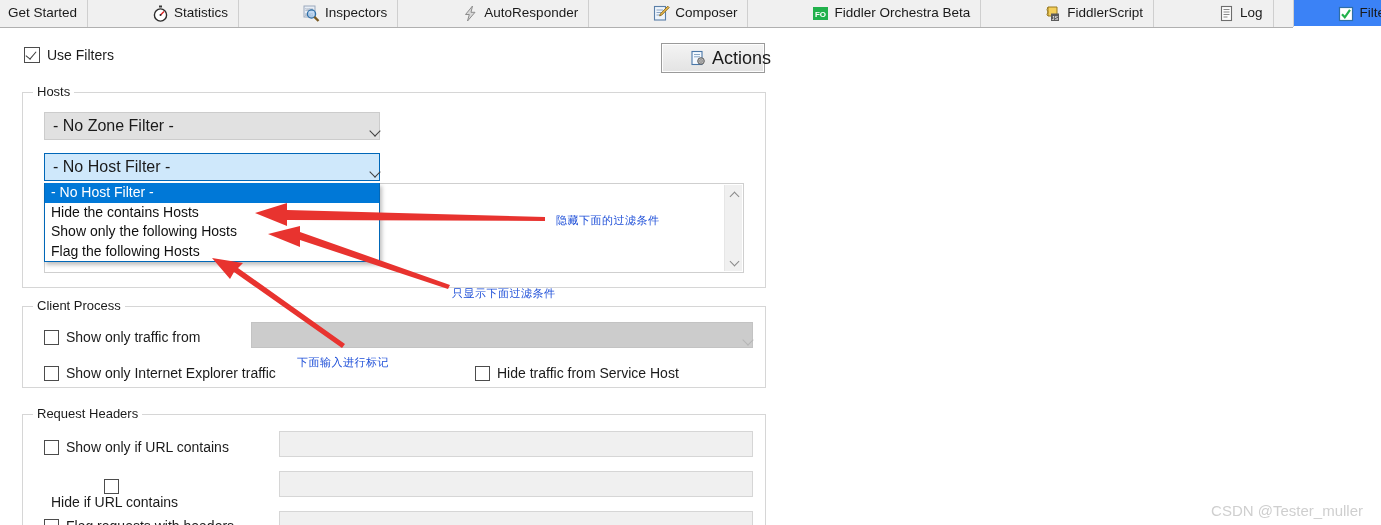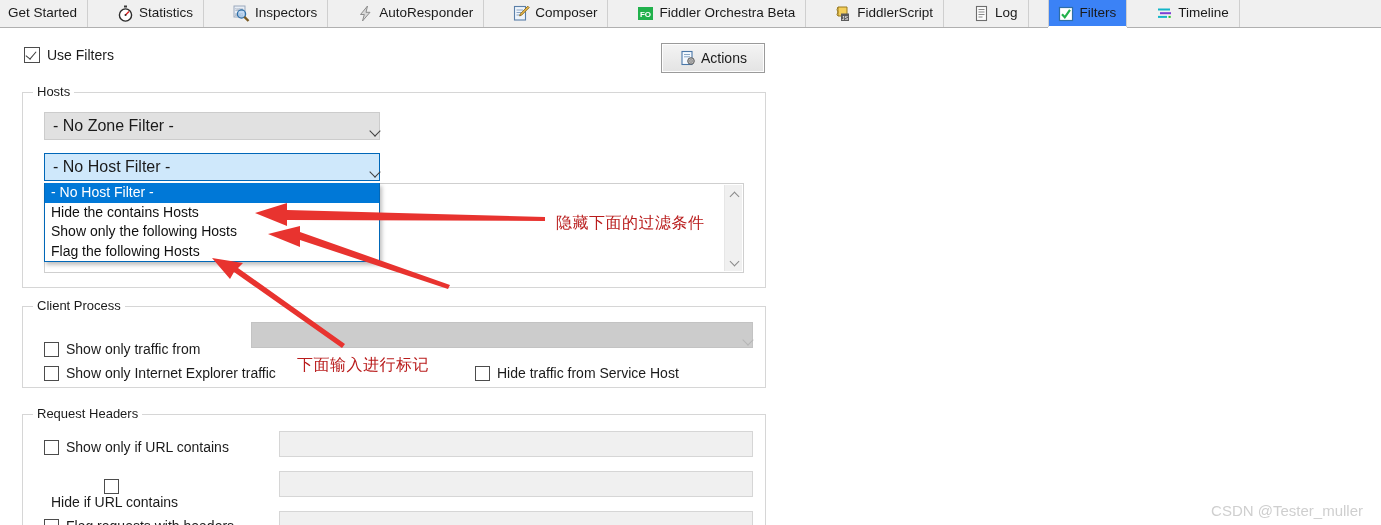--- a/index.html
+++ b/index.html
@@ -36,38 +36,38 @@
     border-left: 1px solid #cfcfcf;
     margin-left: -1px;
     z-index: 3;
     box-shadow: 0 1px 0 0 #ffffff;
   }
   .tab.active::after {
     content: ""; position: absolute; left: 0; right: 0; bottom: -1px; height: 2px; background: #ffffff;
   }
   .tab .tlabel { line-height: 1; padding-bottom: 1px; }
   .tabfill { flex: 1 1 auto; background: #f0f0f0; border-right: none; }
-  .ticon { width: 18px; height: 18px; display: inline-flex; align-items: center; justify-content: center; flex: 0 0 auto; }
+  .ticon { width: 18px; height: 18px; display: inline-flex; align-items: center; justify-content: center; flex: 0 0 auto; margin-left: 35px; }
 
   
   .usefilters {
     position: absolute; left: 24px; top: 47px;
     display: flex; align-items: center; gap: 7px;
     font-size: 14px; color: #1b1b1b;
   }
   .note {
     position: absolute; left: 168px; top: 38px; width: 478px;
     text-align: center; font-size: 12.5px; color: #a6a6a6; line-height: 17px;
   }
   .actions-btn {
     position: absolute; left: 661px; top: 43px; width: 104px; height: 30px;
     background: linear-gradient(#f4f4f4, #e3e3e3);
     border: 1px solid #9a9a9a;
     display: flex; align-items: center; justify-content: center; gap: 4px;
-    font-size: 14px; color: #1b1b1b;
+    font-size: 18px; color: #1b1b1b;
     box-shadow: inset 0 0 0 1px #fdfdfd;
     cursor: default;
   }
 
   
   .cb {
     width: 15px; height: 15px; flex: 0 0 auto;
     border: 1px solid #4c4c4c; background: #ffffff;
     position: relative;
   }
@@ -167,21 +167,21 @@
   .row .cblabel { font-size: 14px; color: #1b1b1b; margin-left: 7px; white-space: nowrap; }
 
   .field {
     position: absolute;
     background: #f0f0f0; border: 1px solid #d6d6d6;
   }
   .field.gray { background: #cccccc; border: 1px solid #c3c3c3; }
 
   
   .anno {
-    position: absolute; color: #b91c1c; font-size: 16px; white-space: nowrap;
+    position: absolute; color: #1d4ed8; font-size: 11px; white-space: nowrap;
     z-index: 12; letter-spacing: .5px;
   }
   .arrows { position: absolute; left: 0; top: 0; width: 1381px; height: 525px; z-index: 11; pointer-events: none; }
 
   .watermark {
     position: absolute; right: 18px; bottom: 6px;
     font-size: 15px; color: #cfcfcf; white-space: nowrap;
   }
 </style>
 </head>
@@ -350,21 +350,21 @@
     <div class="dropitem sel">- No Host Filter -</div>
     <div class="dropitem">Hide the contains Hosts</div>
     <div class="dropitem">Show only the following Hosts</div>
     <div class="dropitem">Flag the following Hosts</div>
   </div>
 
   <div class="group g-client">
     <span class="glabel">Client Process</span>
   </div>
 
-  <div class="row" style="left:44px; top:329px;margin-top:12px;">
+  <div class="row" style="left:44px; top:329px;">
     <span class="cb"></span>
     <span class="cblabel">Show only traffic from</span>
   </div>
   <div class="combo field gray" style="left:251px; top:322px; width:502px; height:26px;">
     <span></span>
     <span class="arrow"><span class="chev gray"></span></span>
   </div>
 
   <div class="row" style="left:44px; top:365px;">
     <span class="cb"></span>
@@ -392,20 +392,21 @@
   </div>
   <div class="field" style="left:279px; top:471px; width:474px; height:26px;"></div>
 
   <div class="row" style="left:44px; top:518px;">
     <span class="cb"></span>
     <span class="cblabel">Flag requests with headers</span>
   </div>
   <div class="field" style="left:279px; top:511px; width:474px; height:26px;"></div>
 
   <div class="anno" style="left:556px; top:213px;">隐藏下面的过滤条件</div>
+  <div class="anno" style="left:452px; top:286px;">只显示下面过滤条件</div>
   <div class="anno" style="left:297px; top:355px;">下面输入进行标记</div>
 
   <svg class="arrows">
 
     <g>
       <polygon points="255,213 287,203 287,210 545,217 545,221 287,220 287,226" fill="#e8332f"></polygon>
     </g>
 
     <g>
       <polygon points="268,234 300,226 300,232 450,285 448,289 300,240 300,247" fill="#e8332f"></polygon>

